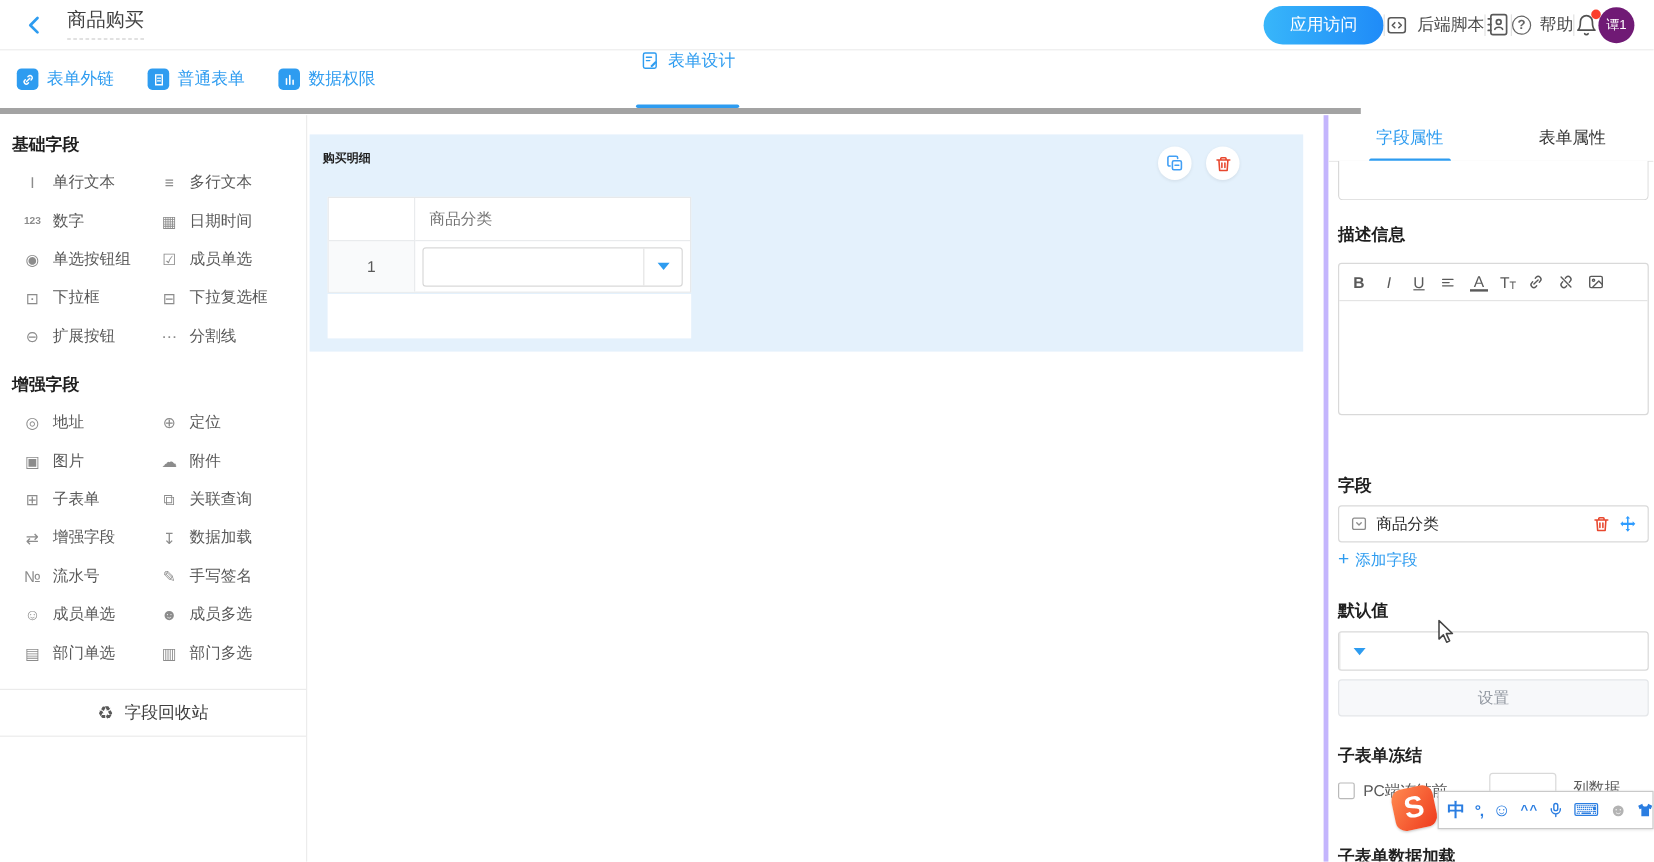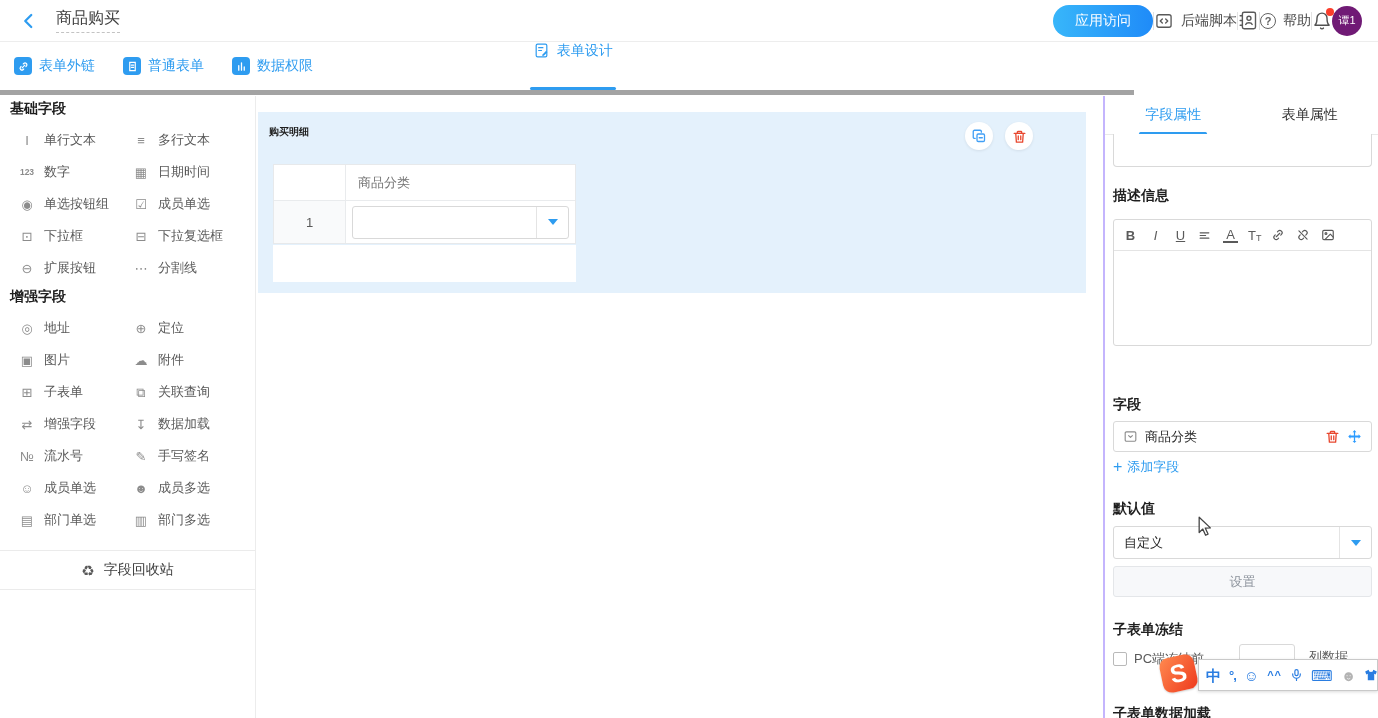--- a/index.html
+++ b/index.html
@@ -36,21 +36,21 @@
   .ctab { position:relative; display:flex; align-items:flex-start; gap:7px; font-size:14px; color:#383838; cursor:pointer; }
   .ctab.active { color:#2e9cf0; }
   .ctab.active::after { content:""; position:absolute; left:-3px; right:-3px; bottom:0; height:3px; background:#2e9cf0; border-radius:2px; }
   .subbar-right { margin-left:auto; display:flex; align-items:center; gap:14px; }
   .obtn { width:78px; height:30px; background:#fff; border:1px solid #5aa9f4; border-radius:3px;
     color:#2e93f0; font-size:14px; display:flex; align-items:center; justify-content:center; cursor:pointer; }
 
   
   .sidebar { position:absolute; left:0; top:96px; width:256px; bottom:0; background:#fff;
     border-right:1px solid #ececec; overflow:hidden; z-index:3; }
-  .sec-title { padding:4px 0 6px 10px; font-size:14px; font-weight:bold; color:#1f1f1f; }
+  .sec-title { padding:16px 0 6px 10px; font-size:14px; font-weight:bold; color:#1f1f1f; }
   .sec-items { display:grid; grid-template-columns:114px auto; padding-left:18px; }
   .sb-item { height:32px; display:flex; align-items:center; gap:8px; font-size:13px; color:#595959; cursor:grab; }
   .ig { width:18px; text-align:center; color:#8c8c8c; font-size:13px; line-height:1; }
   .ig.num { font-size:8.5px; font-weight:bold; letter-spacing:0; }
   .recycle { margin-top:14px; height:40px; border-top:1px solid #ebebeb; border-bottom:1px solid #ebebeb;
     display:flex; align-items:center; justify-content:center; gap:9px; font-size:14px; color:#404040; cursor:pointer; }
   .recycle .ig { width:auto; font-size:15px; color:#595959; }
 
   
   .canvas { position:absolute; left:256px; top:96px; right:275px; bottom:0; background:#fff; overflow:hidden; }
@@ -72,21 +72,21 @@
   .td.c1 { background:#f9fafb; font-size:13px; color:#595959; }
   .cell-select { margin:0 6px; height:33px; flex:1; background:#fff; border:1px solid #d9d9d9; border-radius:3px;
     display:flex; align-items:center; cursor:pointer; }
   .cell-select .sel-text { flex:1; }
   .caret-seg { width:32px; align-self:stretch; border-left:1px solid #e4e4e4; display:flex; align-items:center; justify-content:center; }
   .caret { width:0; height:0; border-left:5px solid transparent; border-right:5px solid transparent; border-top:6px solid #2e9cf0; }
   .tbl-footer { position:absolute; left:15px; top:133px; width:303px; height:37px; background:#fff; }
 
   
   .panel { position:absolute; left:1103px; top:96px; right:0; bottom:0; background:#fff;
-    border-left:2px solid #c4b5fd; overflow:hidden; z-index:3; }
+    border-left:4px solid #c4b5fd; overflow:hidden; z-index:3; }
   .ptabs { position:absolute; left:0; top:0; right:0; height:39px; border-bottom:1px solid #e9e9e9; display:flex; }
   .ptab { flex:1; display:flex; align-items:center; justify-content:center; font-size:14px; color:#333; cursor:pointer; position:relative; }
   .ptab.active { color:#2e9cf0; }
   .ptab.active::after { content:""; position:absolute; bottom:-1px; left:50%; transform:translateX(-50%);
     width:68px; height:3px; background:#2e9cf0; border-radius:2px; }
   .pbox { position:absolute; left:8px; width:259px; }
   .plabel { position:absolute; left:8px; font-size:14px; font-weight:bold; color:#1f1f1f; }
   .cut-input { top:38px; height:33px; background:#fff; border:1px solid #d9d9d9; border-top:none; border-radius:0 0 4px 4px; cursor:text; }
   .editor { top:123px; border:1px solid #d9d9d9; border-radius:3px; background:#fff; }
   .editor-toolbar { height:31px; border-bottom:1px solid #e4e4e4; display:flex; align-items:center; padding:0 9px; gap:10px; color:#5a5a5a; }
@@ -432,21 +432,20 @@
         </svg>
     </span>
   </div>
   <div class="add-link">
     <span class="plus">+</span>
     <span>添加字段</span>
   </div>
 
   <div class="plabel" style="top:404px">默认值</div>
   <div class="pbox psel">
-    <span class="sel-text">自定义</span>
     <span class="caret-seg">
         <span class="caret"></span>
       </span>
   </div>
   <div class="pbox settings-btn">设置</div>
 
   <div class="plabel" style="top:525px">子表单冻结</div>
   <div class="freeze-row">
     <span class="cbx"></span>
     <span class="freeze-text">PC端冻结前</span>

